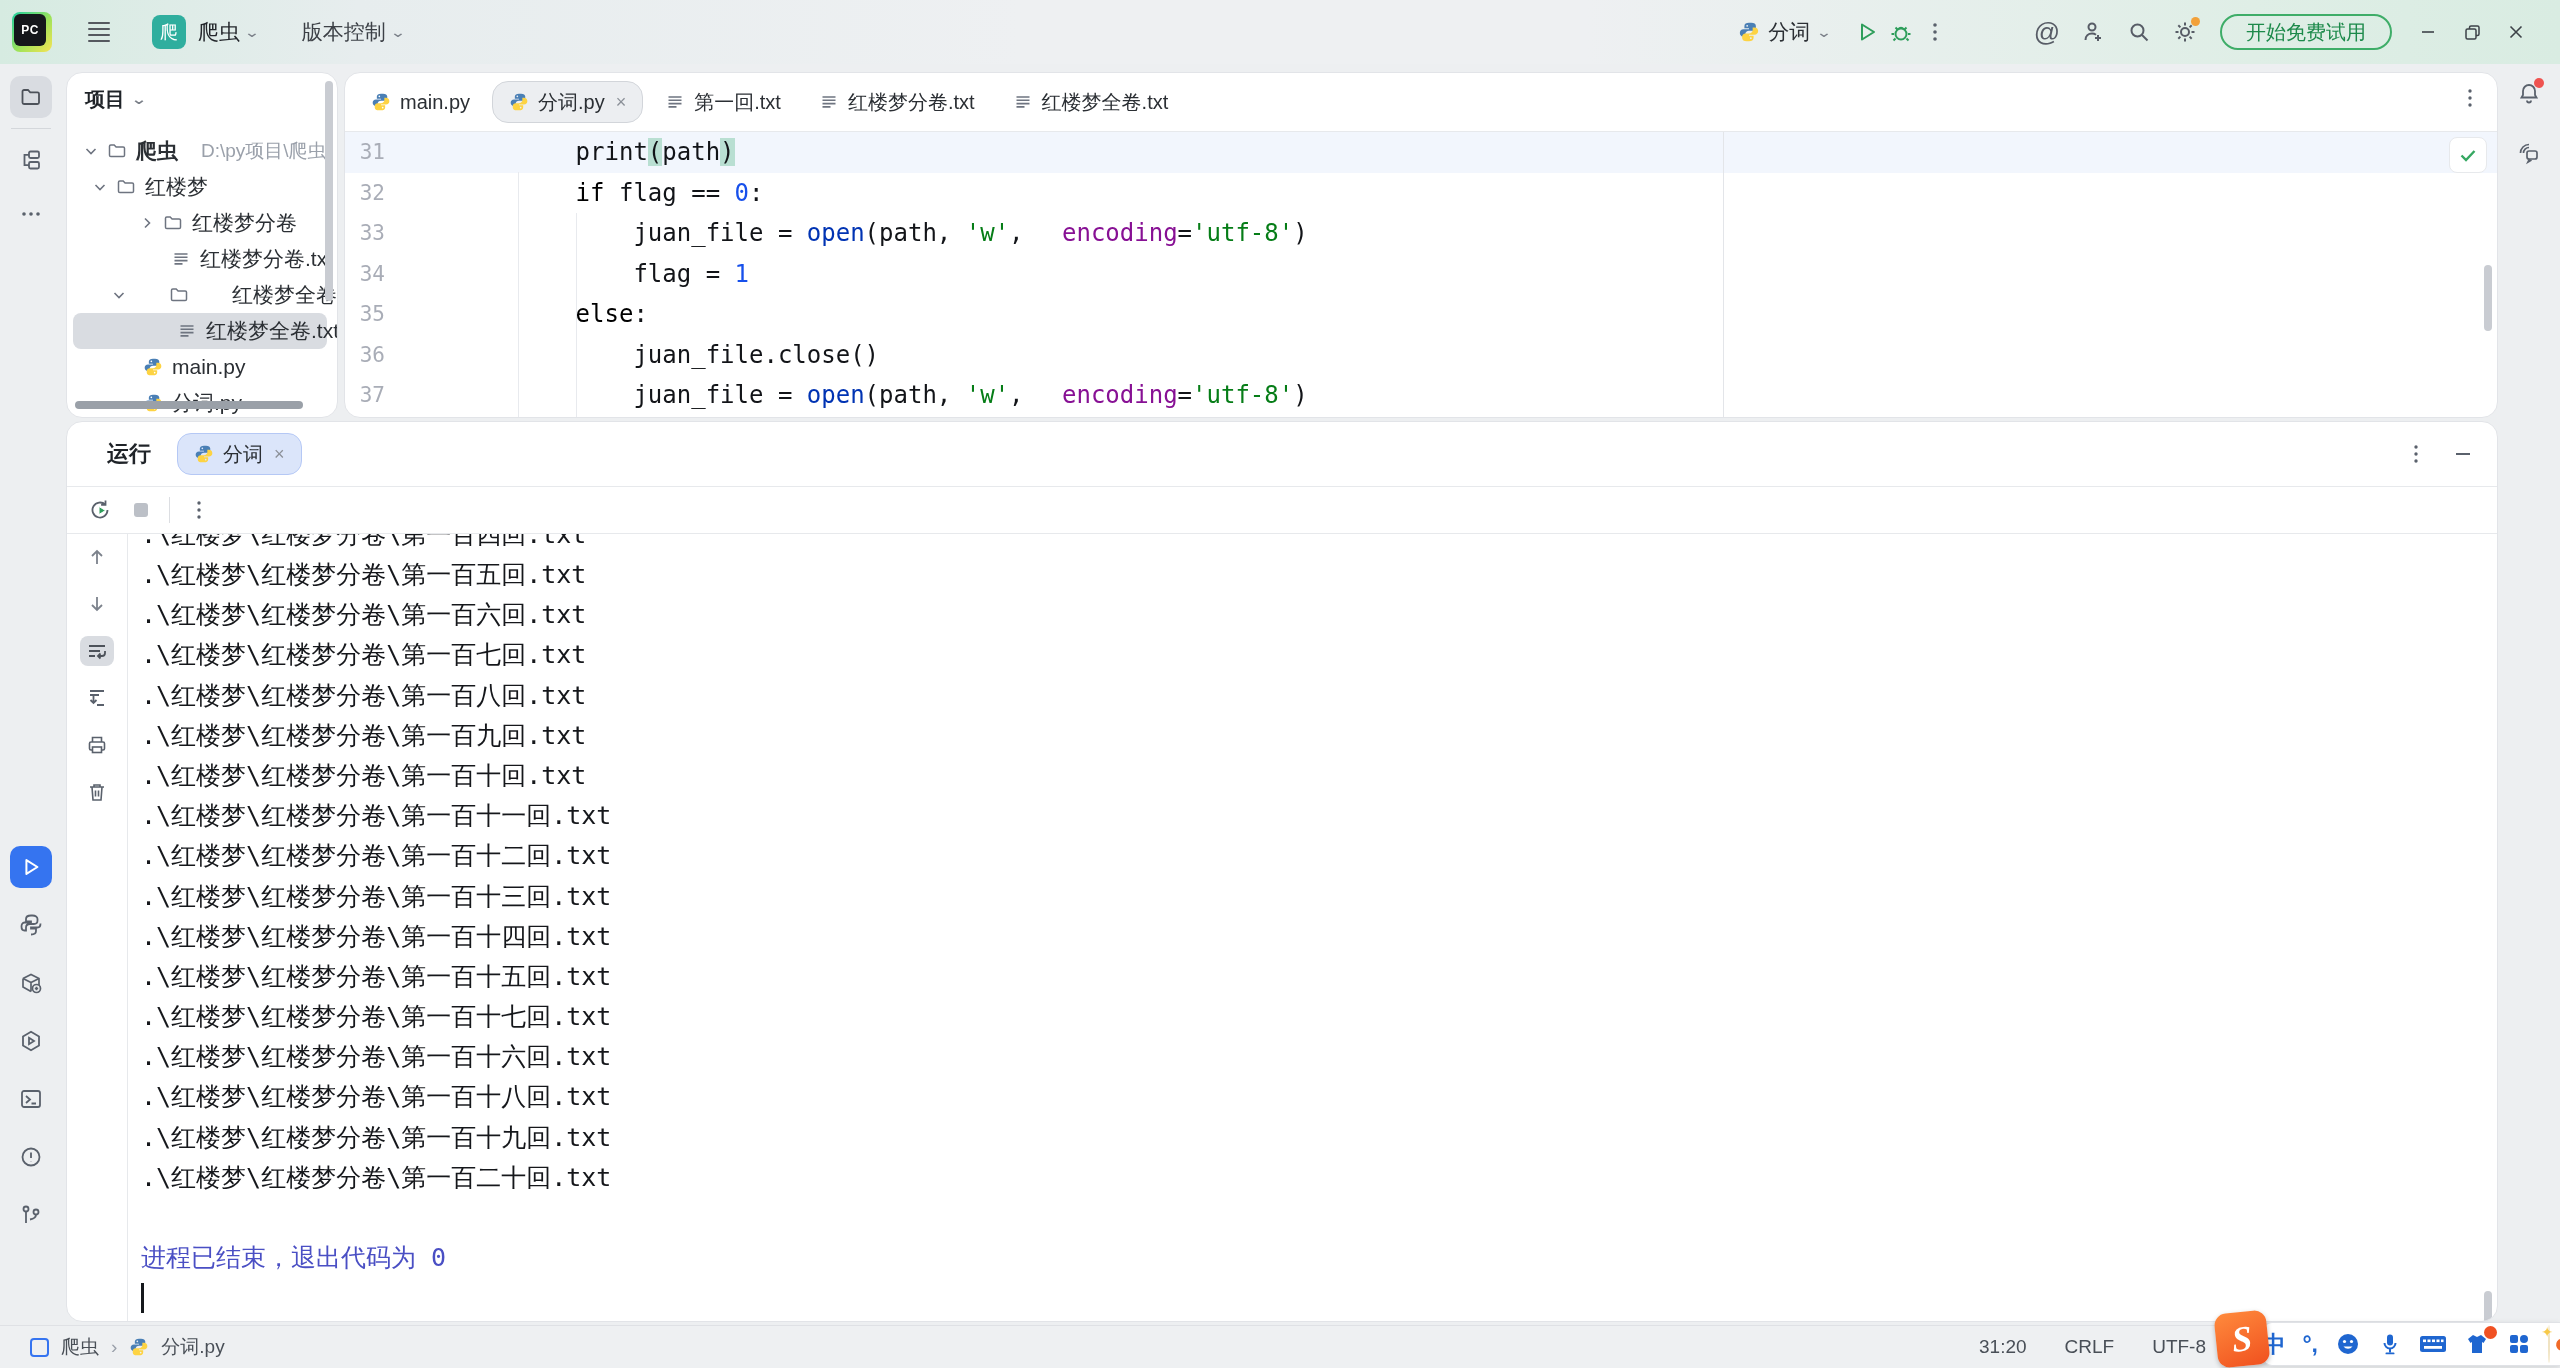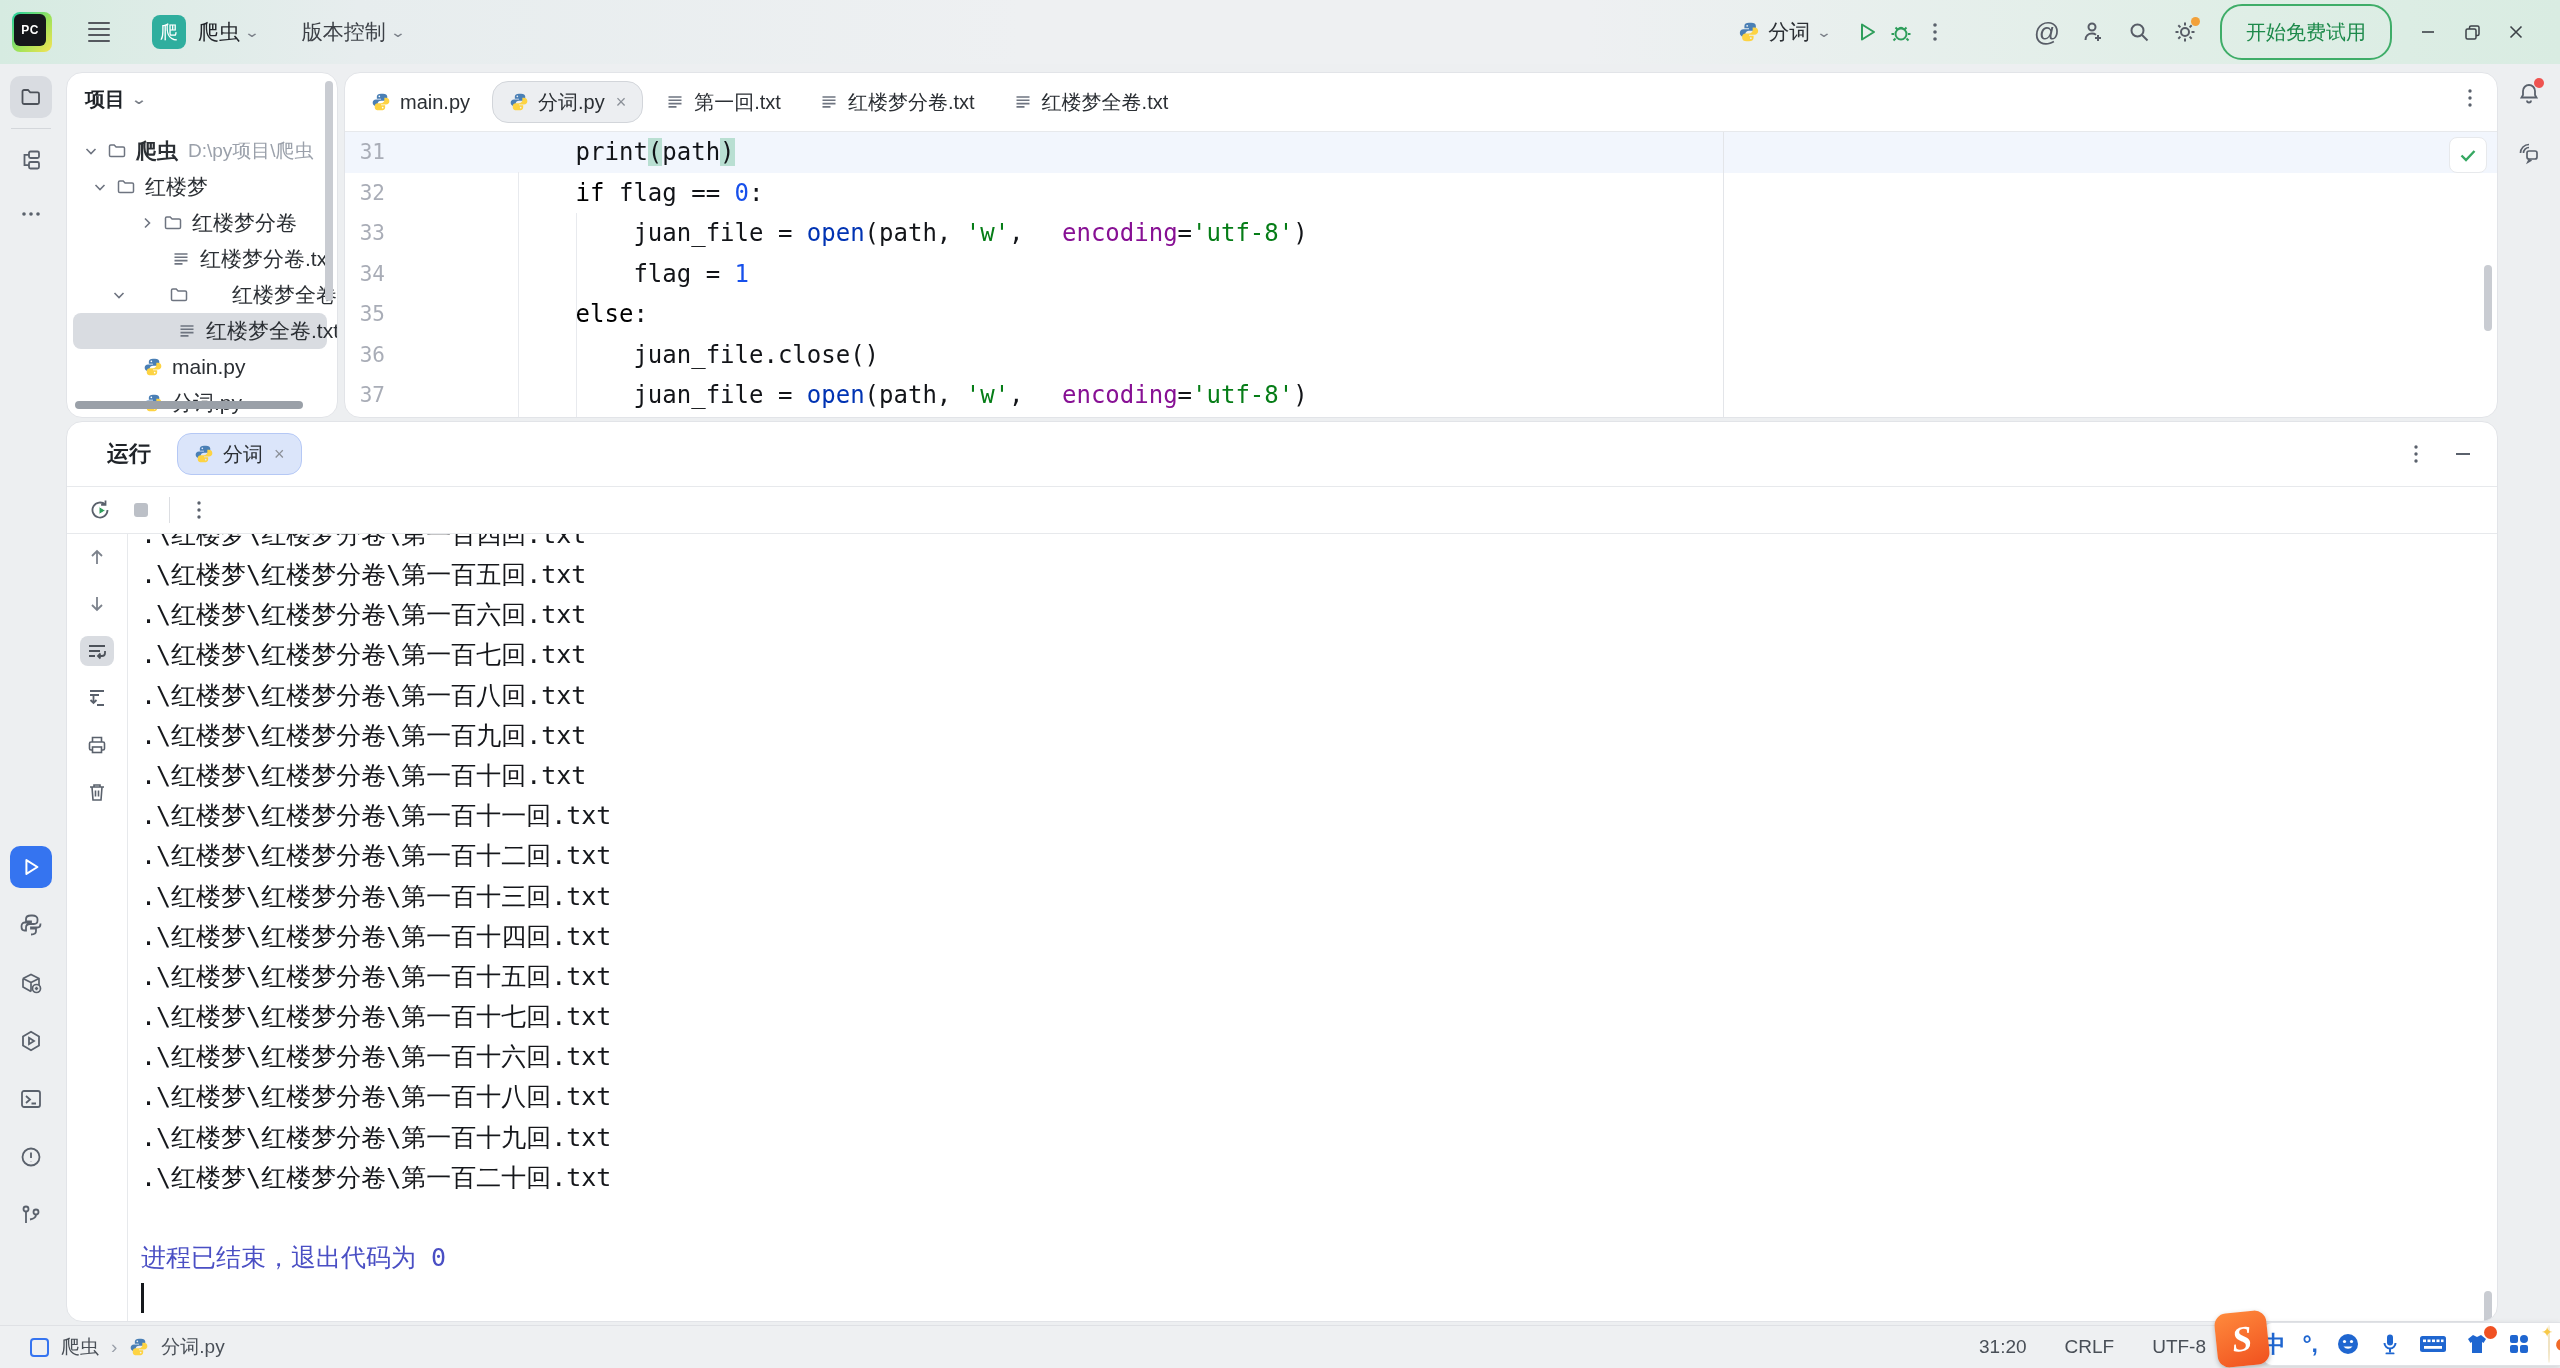--- a/index.html
+++ b/index.html
@@ -22,21 +22,21 @@
   .proj-badge{margin-left:42px;width:34px;height:34px;border-radius:8px;background:#2fae9e;color:#fff;
     font-size:18px;display:flex;align-items:center;justify-content:center;}
   .tb-name{margin-left:12px;font-size:21px;color:#23262b;display:flex;align-items:center;gap:6px;}
   .tb-vcs{margin-left:44px;font-size:21px;color:#3c4046;display:flex;align-items:center;gap:6px;}
   .chev{color:#7a7f88;font-size:14px;transform:scaleX(1.4);}
   .tb-right{margin-left:auto;display:flex;align-items:center;padding-right:22px;}
   .runcfg{display:flex;align-items:center;gap:8px;font-size:21px;color:#2b2f34;}
   .tb-ico{width:34px;height:34px;display:flex;align-items:center;justify-content:center;border-radius:8px;cursor:pointer;}
   .gear-wrap{position:relative}
   .gear-dot{position:absolute;right:2px;top:2px;width:9px;height:9px;border-radius:50%;background:#f2a13a;}
-  .trial{margin:0 14px 0 18px;height:56px;padding:0 24px;border:2px solid #3ead68;border-radius:22px;
+  .trial{margin:0 14px 0 18px;height:36px;padding:0 24px;border:2px solid #3ead68;border-radius:22px;
     color:#1d8a4b;font-size:20px;display:flex;align-items:center;cursor:pointer;background:transparent;}
   .wbtn{width:44px;height:40px;display:flex;align-items:center;justify-content:center;color:#3d4248;cursor:pointer;}
   
   .strip{position:absolute;top:64px;bottom:42px;width:62px;display:flex;flex-direction:column;align-items:center;}
   .strip.left{left:0;}
   .strip.right{right:0;width:62px;left:auto;}
   .sico{width:42px;height:42px;border-radius:10px;display:flex;align-items:center;justify-content:center;cursor:pointer;color:#5a616c;}
   .sico.sel-gray{background:#d9dce1;}
   .sico.sel-blue{background:#3574f0;color:#fff;}
   .strip-div{width:40px;height:1px;background:#d4d7db;margin:10px 0;}
@@ -46,21 +46,21 @@
   .project-panel{left:66px;top:72px;width:272px;height:346px;}
   .editor-panel{left:344px;top:72px;width:2154px;height:346px;}
   .run-panel{left:66px;top:421px;width:2432px;height:901px;}
   
   .pp-header{height:52px;display:flex;align-items:center;padding-left:18px;font-size:20px;font-weight:bold;gap:8px;}
   .tree{position:absolute;left:0;top:60px;right:0;bottom:0;}
   .trow{height:36px;display:flex;align-items:center;font-size:21px;color:#2b2f34;cursor:pointer;white-space:nowrap;}
   .trow .tchev{width:16px;margin-right:8px;flex:0 0 auto;}
   .trow .ticon{width:20px;height:20px;margin-right:9px;flex:0 0 auto;}
   .trow.selected{background:#d9dce1;border-radius:8px;margin:0 10px 0 6px;}
-  .tpath{color:#9aa0aa;font-size:19px;margin-left:10px;}
+  .tpath{color:#9aa0aa;font-size:19px;margin-left:23px;}
   .tbold{font-weight:bold;}
   .vscroll{position:absolute;border-radius:5px;background:#c9ccd2;}
   .tree-vscroll{right:4px;top:8px;width:8px;height:220px;}
   .tree-hscroll{position:absolute;left:8px;bottom:8px;height:8px;width:228px;border-radius:5px;background:#9aa0a8;}
   
   .tabbar{height:58px;border-bottom:1px solid #e7e9ec;display:flex;align-items:center;padding-left:10px;position:relative;}
   .tab{display:flex;align-items:center;gap:9px;height:40px;padding:0 16px;font-size:20px;color:#2b2f34;cursor:pointer;border-radius:16px;margin-right:6px;}
   .tab .ticon{width:20px;height:20px;}
   .tab.active{background:#eceef1;border:1px solid #d2d5da;}
   .tab-close{color:#8b9098;font-size:18px;margin-left:2px;}

